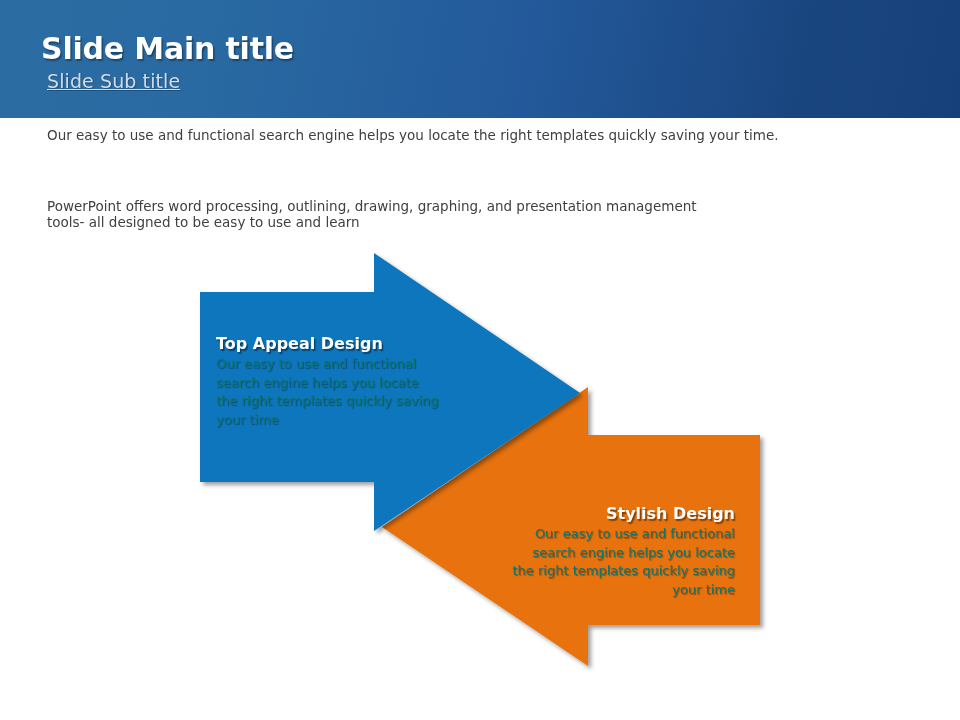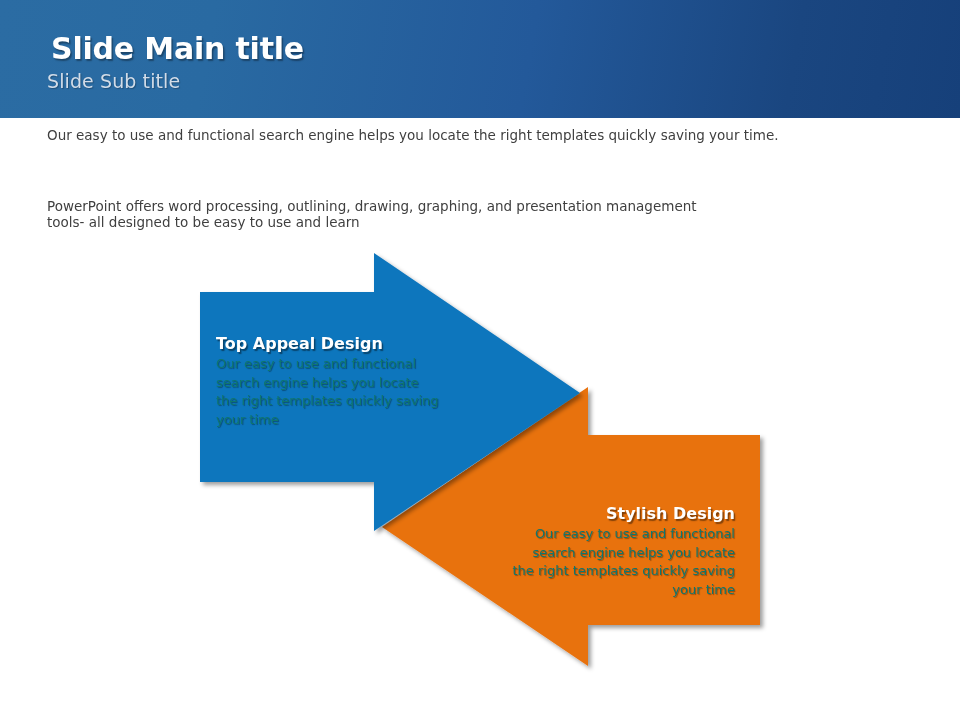--- a/index.html
+++ b/index.html
@@ -26,39 +26,40 @@
   .header {
     position: absolute;
     left: 0;
     top: 0;
     width: 960px;
     height: 118px;
     background: linear-gradient(100deg, #2b6ca3 0%, #296aa2 22%, #23599a 55%, #1a4680 82%, #16407a 100%);
   }
   .header-title {
     position: absolute;
-    left: 51px;
+    left: 41px;
     top: 31px;
     font-size: 30px;
     font-weight: bold;
     color: #ffffff;
     letter-spacing: -0.2px;
     text-shadow: 1.5px 1.5px 1.5px rgba(0,0,0,0.35);
     white-space: nowrap;
   }
   .header-subtitle {
     position: absolute;
     left: 47px;
     top: 70px;
     font-size: 19px;
     font-weight: normal;
     color: #d2dce8;
     letter-spacing: 0.1px;
     text-shadow: 1px 1px 1px rgba(0,0,0,0.25);
     white-space: nowrap;
+    text-decoration: underline;
   }
 
   
   .intro-text {
     position: absolute;
     left: 47px;
     top: 127px;
     font-size: 13.5px;
     color: #3f3f3f;
     white-space: nowrap;

